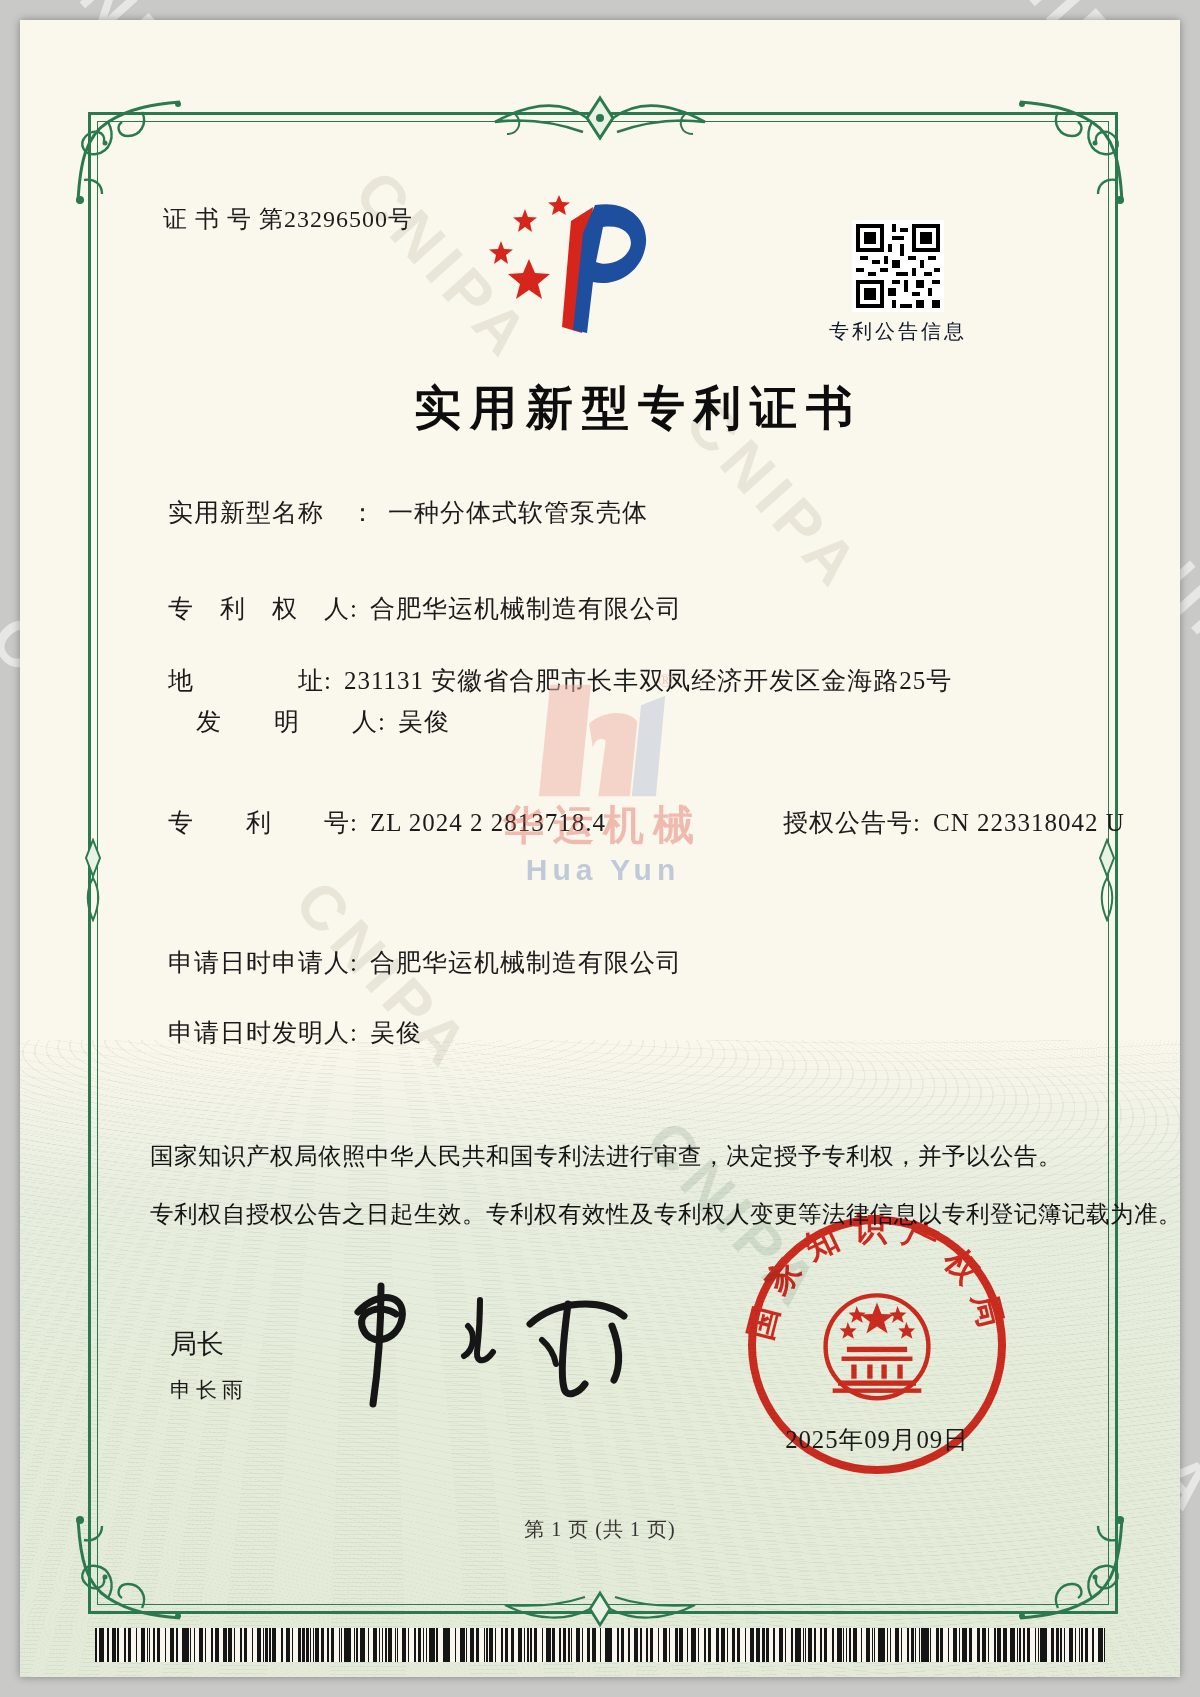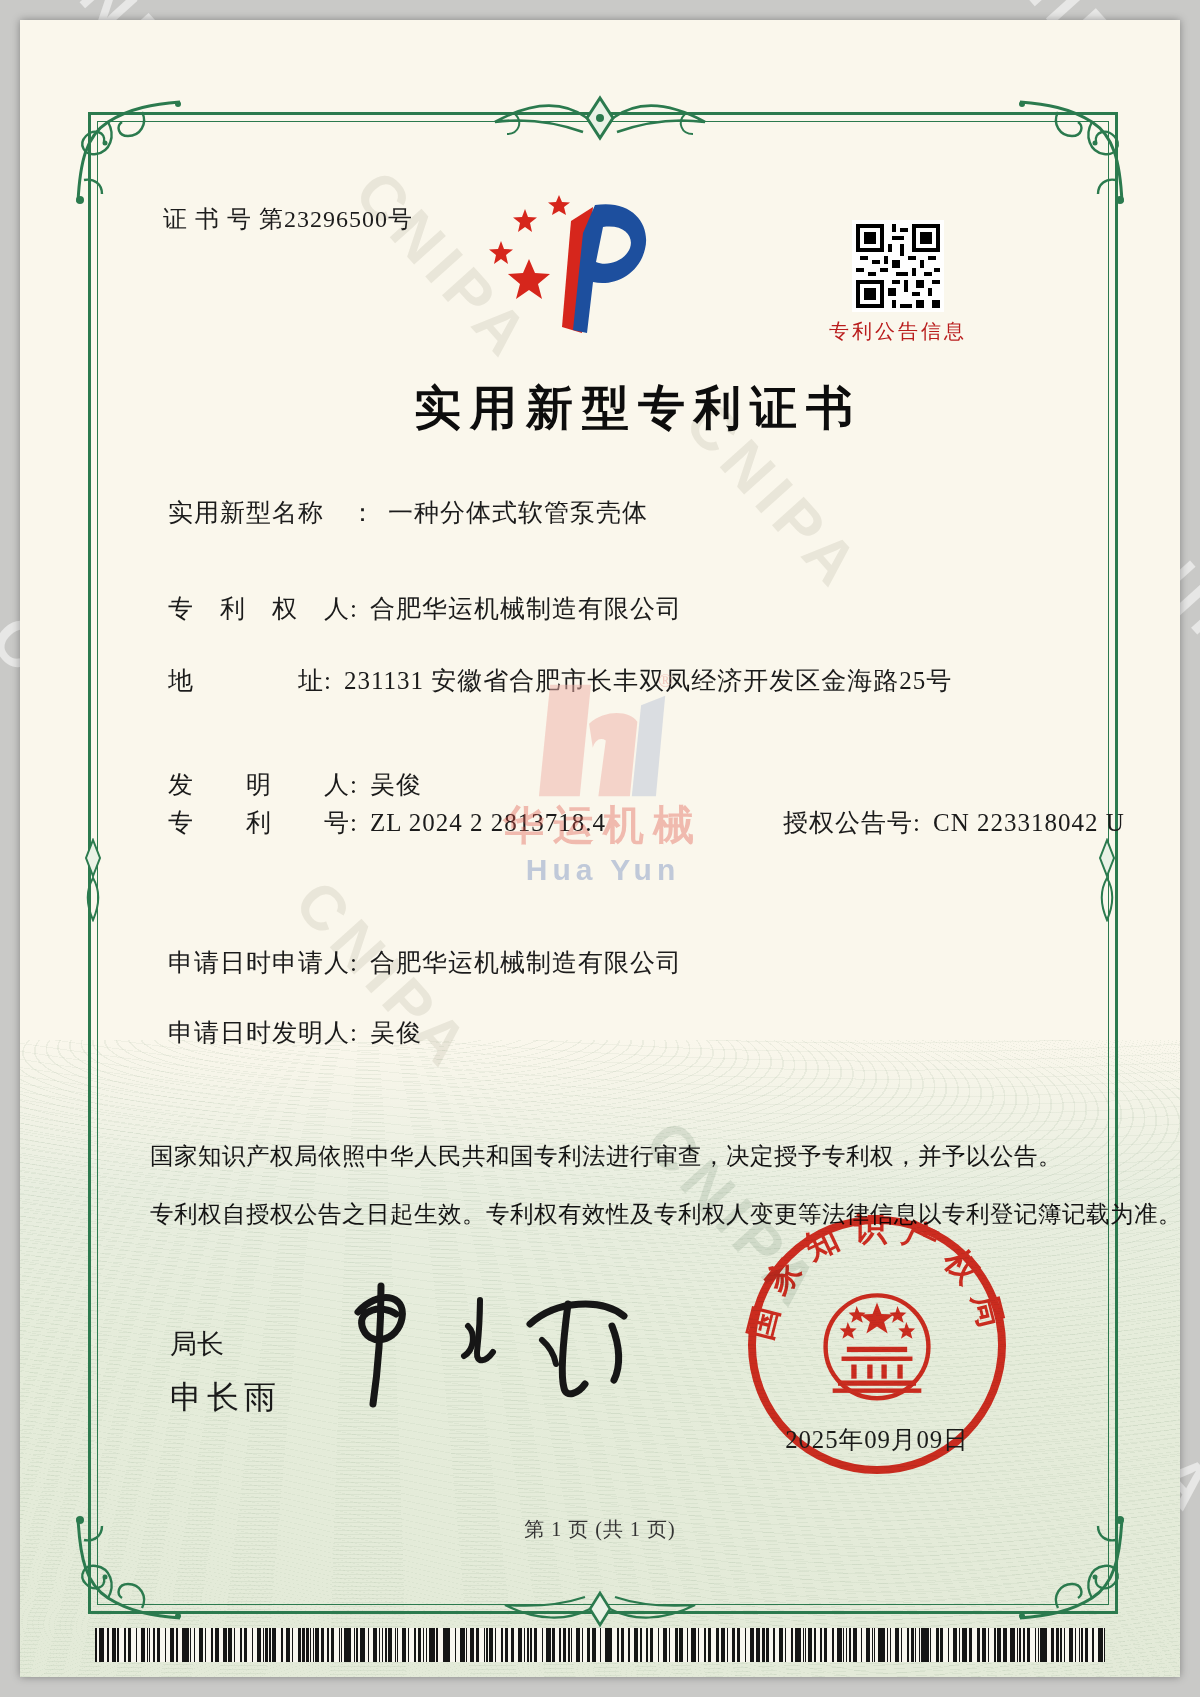--- a/index.html
+++ b/index.html
@@ -32,42 +32,42 @@
   .wm{position:absolute;font-family:"Liberation Sans","DejaVu Sans",sans-serif;font-weight:bold;
       letter-spacing:8px;transform:rotate(48deg);white-space:nowrap;pointer-events:none;}
   .wm-white{color:rgba(255,255,255,.55);font-size:64px;}
   .wm-faint{color:rgba(150,142,120,.16);font-size:62px;}
   .wm-green{color:rgba(120,145,118,.20);font-size:62px;}
   
   .cert-no{position:absolute;left:163px;top:203px;font-size:24px;color:#1d1d1d;letter-spacing:1px;}
   .logo{position:absolute;left:483px;top:193px;width:166px;height:148px;}
   .qr{position:absolute;left:852px;top:220px;width:92px;height:92px;background:#fff;padding:4px;box-sizing:border-box;}
   .qr svg{width:100%;height:100%;display:block;}
-  .qr-caption{position:absolute;left:792px;top:318px;width:212px;text-align:center;font-size:20px;letter-spacing:3px;color:#b91c1c;}
+  .qr-caption{position:absolute;left:792px;top:318px;width:212px;text-align:center;font-size:20px;letter-spacing:3px;color:#0f172a;}
   .title{position:absolute;left:0;top:346px;width:100%;text-align:center;font-size:47px;font-weight:bold;
          letter-spacing:9px;color:#0d0d0d;font-family:"Liberation Serif","DejaVu Serif",serif;margin-left:38px;}
   
   .row{position:absolute;left:168px;font-size:25px;color:#1b1b1b;white-space:nowrap;}
   .row .lab{letter-spacing:1px;}
   .row .val{margin-left:12px;letter-spacing:1px;text-align:right;}
   .col2{position:absolute;left:615px;top:0;}
-  .r1{top:496px;} .r2{top:592px;} .r3{top:664px;} .r4{top:768px;}
+  .r1{top:496px;} .r2{top:592px;} .r3{top:664px;} .r4{top:705px;margin-left:28px;}
   .r5{top:806px;} .r6{top:876px;} .r7{top:946px;} .r8{top:1016px;}
   
   .brand{position:absolute;left:448px;top:668px;width:310px;text-align:center;opacity:.5;pointer-events:none;}
   .brand svg{width:140px;height:130px;display:block;margin:0 auto;}
   .brand .cn{font-size:41px;font-weight:bold;color:rgba(223,84,72,.75);letter-spacing:9px;font-family:"Liberation Sans",sans-serif;}
   .brand .en{font-size:30px;font-weight:bold;color:rgba(96,126,186,.75);letter-spacing:5px;font-family:"Liberation Sans",sans-serif;}
   
   .statement{position:absolute;left:150px;top:1140px;width:900px;font-size:23.5px;color:#141414;
              text-align:center;letter-spacing:.5px;}
   .statement .ln{display:block;margin-bottom:26px;white-space:nowrap;}
   
   .signer-title{position:absolute;left:170px;top:1326px;font-size:27px;color:#1a1a1a;font-family:"Liberation Sans","DejaVu Sans",sans-serif;}
-  .signer-name{position:absolute;left:170px;top:1376px;font-size:32px;color:#1a1a1a;letter-spacing:5px;font-family:Liberation Serif, serif;}
+  .signer-name{position:absolute;left:170px;top:1376px;font-size:21px;color:#1a1a1a;letter-spacing:5px;font-family:Liberation Serif, serif;}
   .signature{position:absolute;left:318px;top:1272px;width:330px;height:150px;}
   
   .seal{position:absolute;left:744px;top:1212px;width:266px;height:266px;mix-blend-mode:multiply;opacity:.95;}
   .seal svg{width:100%;height:100%;}
   
   .footer{position:absolute;left:0;top:1516px;width:100%;text-align:center;font-size:20px;color:#333;letter-spacing:1px;}
   .barcode{position:absolute;left:95px;top:1628px;width:1010px;height:34px;background-color:#f8f6ef;
     background-image:
       repeating-linear-gradient(90deg,#151515 0 2px,transparent 2px 4px,#151515 4px 7px,transparent 7px 12px,#151515 12px 13px,transparent 13px 17px,#151515 17px 21px,transparent 21px 23px,#151515 23px 24px,transparent 24px 29px),
       repeating-linear-gradient(90deg,#151515 0 1px,transparent 1px 6px,#151515 6px 9px,transparent 9px 13px,#151515 13px 14px,transparent 14px 22px,#151515 22px 24px,transparent 24px 41px);}

